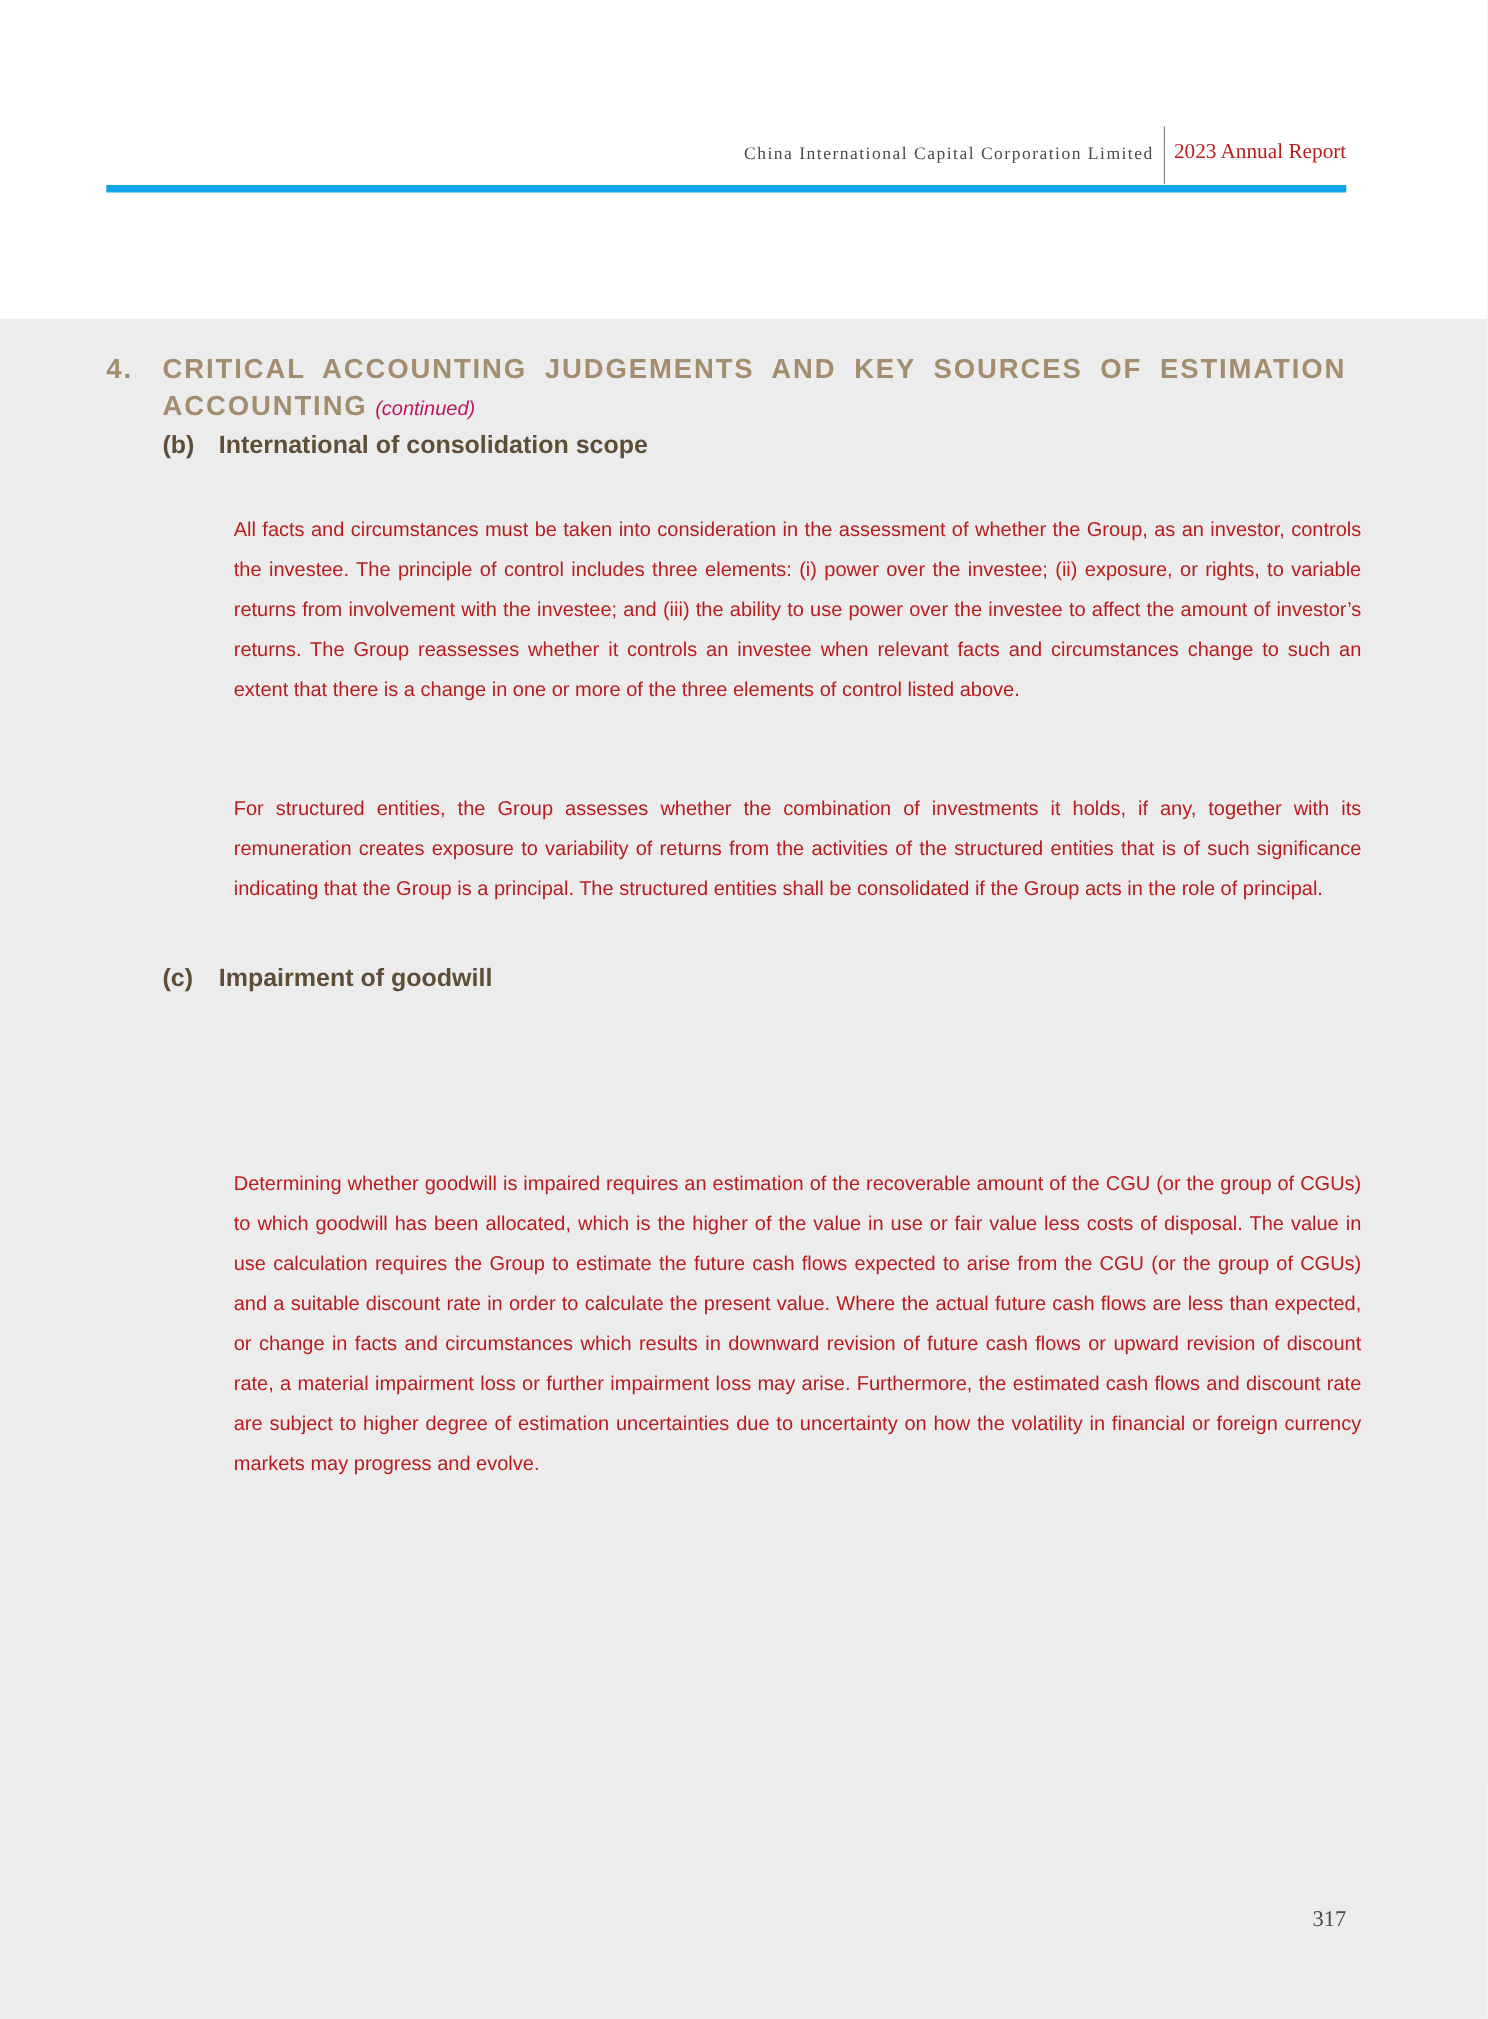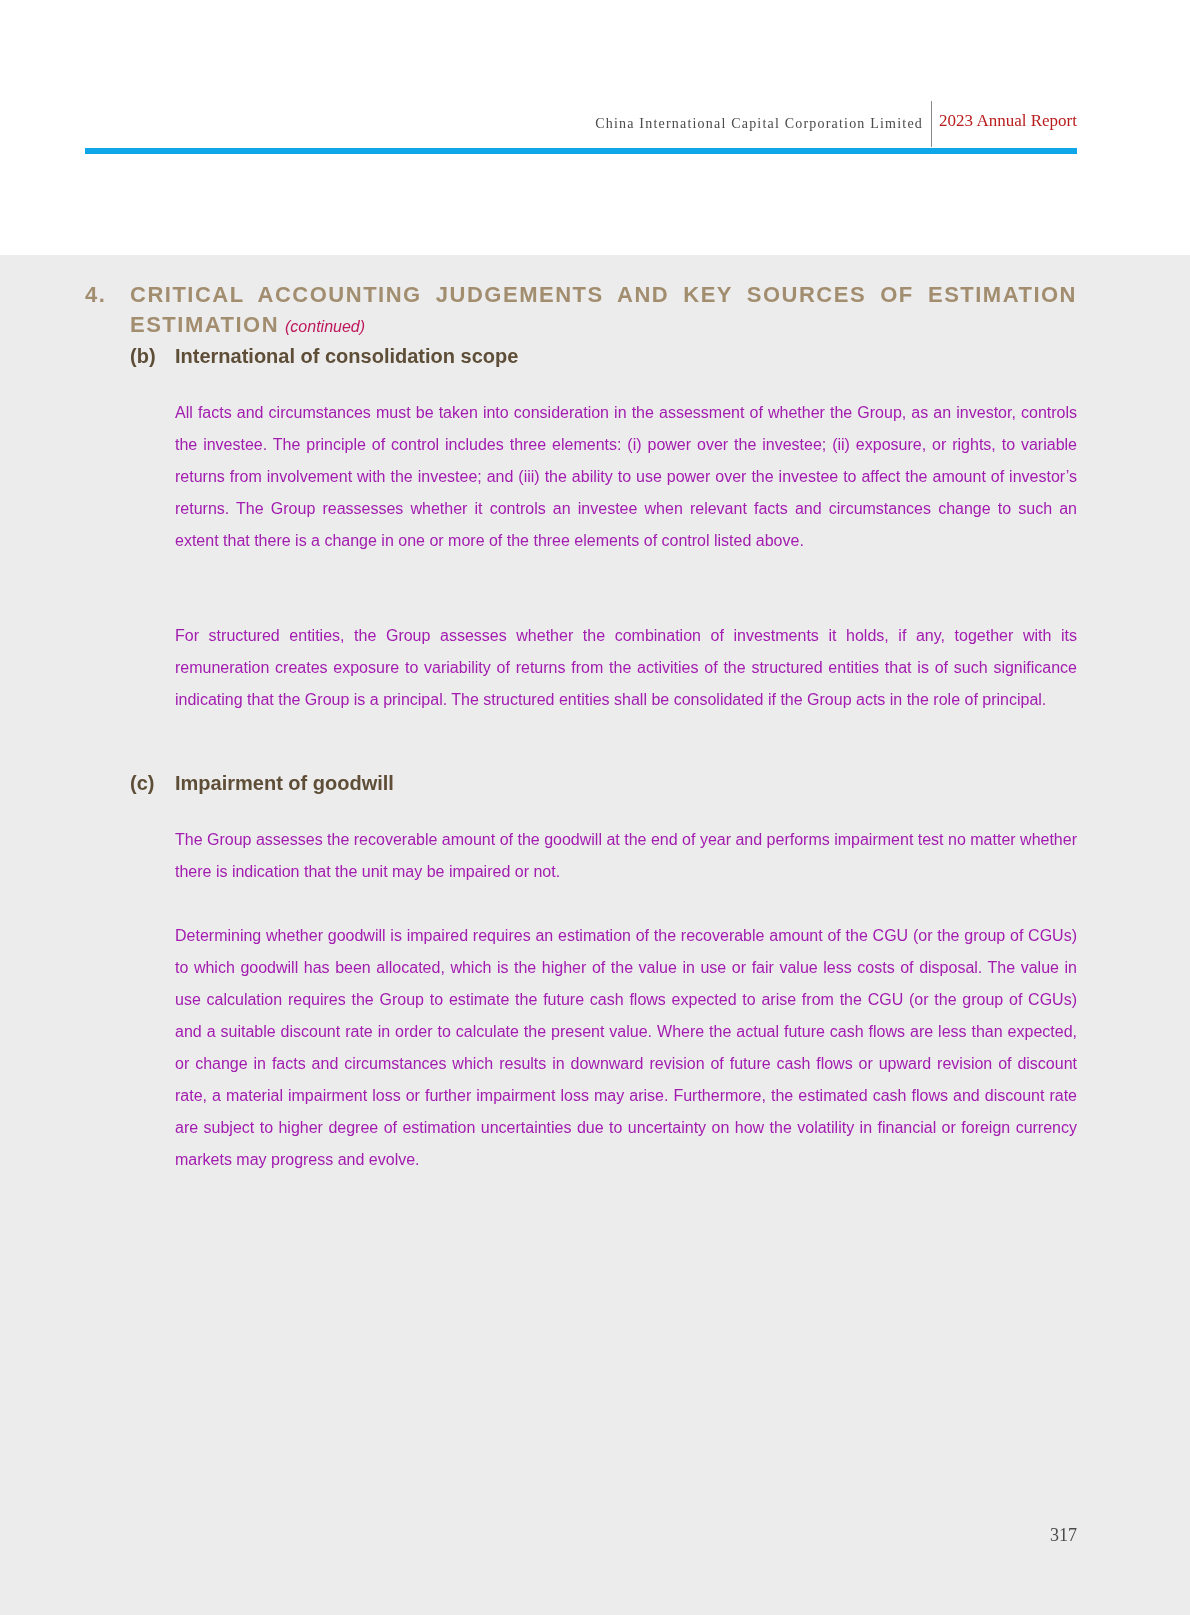--- a/index.html
+++ b/index.html
@@ -41,22 +41,22 @@
     font-weight:normal; font-style:italic; font-size:16px; letter-spacing:0;
     color:#be185d; margin-left:6px;
   }
   .sub {
     position:absolute; left:130px; font-size:20px; font-weight:bold; color:#5e4e38;
   }
   .sub-letter { position:absolute; left:0; top:0; }
   .sub-title { position:absolute; left:45px; top:0; white-space:nowrap; }
   .para {
     position:absolute; left:175px; width:902px;
-    font-size:16px; line-height:32px; color:#a21caf;
-    text-align:justify; margin:0;
+    font-size:16px; line-height:32px; color:#b91c1c;
+    text-align:justify; margin:12px;
   }
   .page-number {
     position:absolute; right:113px; top:1270px;
     font-family:"Liberation Serif", "DejaVu Serif", serif;
     font-size:18px; color:#4a4a4a;
   }
 </style>
 </head>
 <body>
 
@@ -64,32 +64,31 @@
   <span class="header-company">China International Capital Corporation Limited</span>
   <span class="header-divider"></span>
   <span class="header-report">2023 Annual Report</span>
 </div>
 
 <div class="content">
   <div class="section-title">
     <span class="section-number">4.</span>
     <div class="section-text">CRITICAL ACCOUNTING JUDGEMENTS AND KEY SOURCES OF ESTIMATION</div>
     <div class="section-text2">
-      <span>ESTIMATION</span><span class="continued">(continued)</span>
+      <span>ACCOUNTING</span><span class="continued">(continued)</span>
     </div>
   </div>
 
   <div class="sub" style="top:90px;">
     <span class="sub-letter">(b)</span>
     <span class="sub-title">International of consolidation scope</span>
   </div>
   <p class="para" style="top:142px;">All facts and circumstances must be taken into consideration in the assessment of whether the Group, as an investor, controls the investee. The principle of control includes three elements: (i) power over the investee; (ii) exposure, or rights, to variable returns from involvement with the investee; and (iii) the ability to use power over the investee to affect the amount of investor’s returns. The Group reassesses whether it controls an investee when relevant facts and circumstances change to such an extent that there is a change in one or more of the three elements of control listed above.</p>
   <p class="para" style="top:365px;">For structured entities, the Group assesses whether the combination of investments it holds, if any, together with its remuneration creates exposure to variability of returns from the activities of the structured entities that is of such significance indicating that the Group is a principal. The structured entities shall be consolidated if the Group acts in the role of principal.</p>
 
   <div class="sub" style="top:517px;">
     <span class="sub-letter">(c)</span>
     <span class="sub-title">Impairment of goodwill</span>
   </div>
-  <p class="para" style="top:569px;">The Group assesses the recoverable amount of the goodwill at the end of year and performs impairment test no matter whether there is indication that the unit may be impaired or not.</p>
   <p class="para" style="top:665px;">Determining whether goodwill is impaired requires an estimation of the recoverable amount of the CGU (or the group of CGUs) to which goodwill has been allocated, which is the higher of the value in use or fair value less costs of disposal. The value in use calculation requires the Group to estimate the future cash flows expected to arise from the CGU (or the group of CGUs) and a suitable discount rate in order to calculate the present value. Where the actual future cash flows are less than expected, or change in facts and circumstances which results in downward revision of future cash flows or upward revision of discount rate, a material impairment loss or further impairment loss may arise. Furthermore, the estimated cash flows and discount rate are subject to higher degree of estimation uncertainties due to uncertainty on how the volatility in financial or foreign currency markets may progress and evolve.</p>
 
   <span class="page-number">317</span>
 </div>
 
 </body></html>

